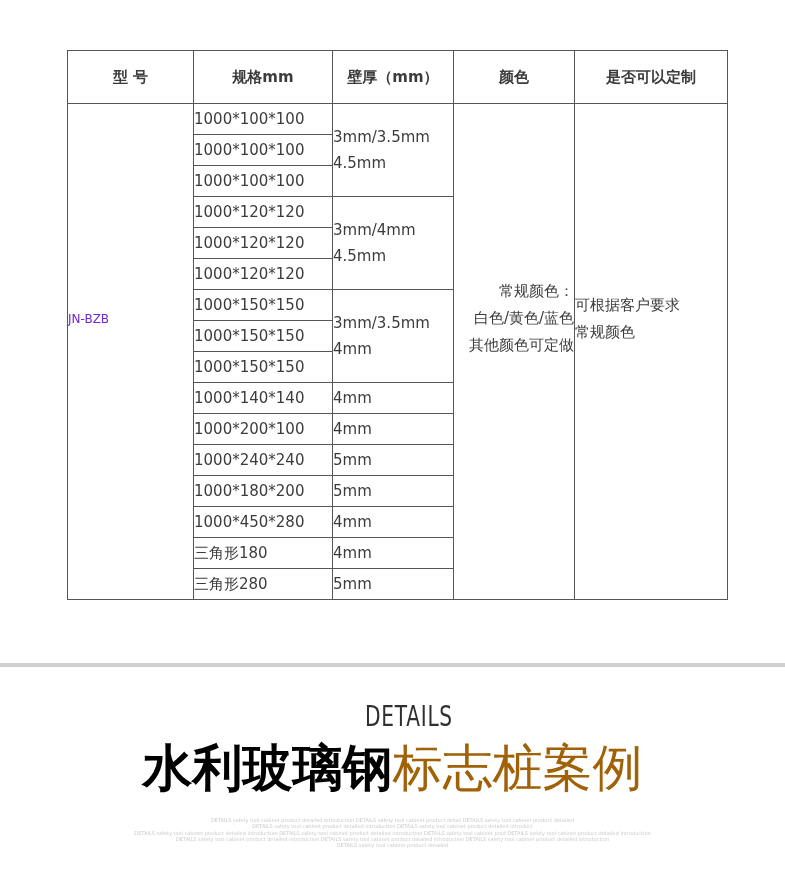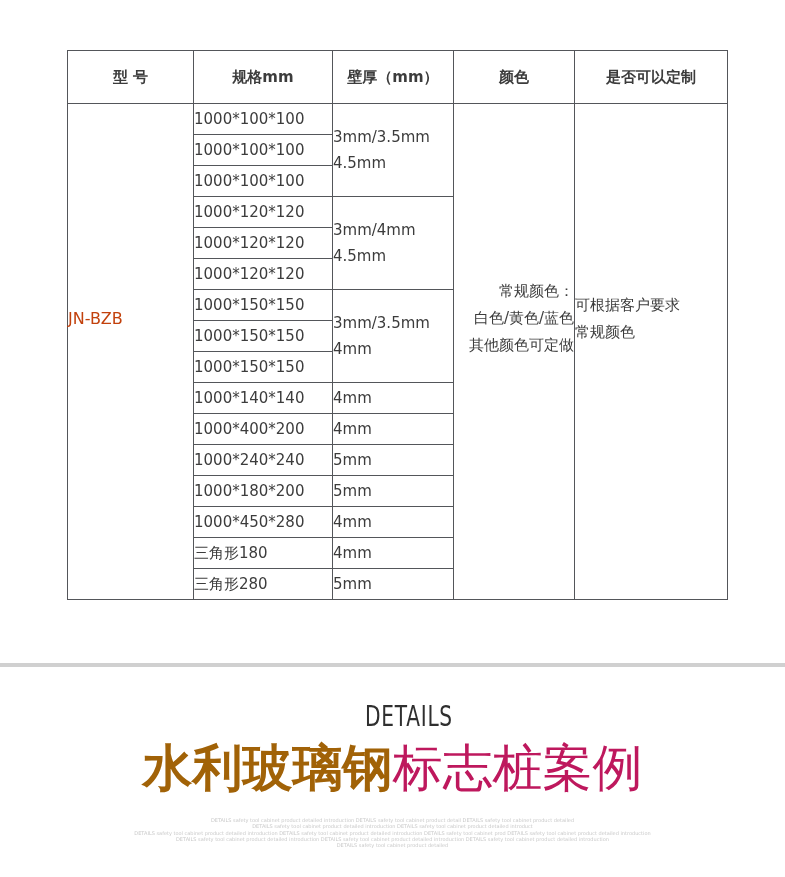--- a/index.html
+++ b/index.html
@@ -13,39 +13,39 @@
     position:absolute; left:67px; top:50px; width:655px;
     border-collapse:collapse; table-layout:fixed;
   }
   .spec-table th, .spec-table td {
     border:1px solid #54565a; color:#3c3c3c; font-size:15px;
     vertical-align:middle; padding:0;
     background:#ffffff;
   }
   .spec-table th { height:52px; font-weight:600; }
   .spec-table tbody td { height:30px; font-weight:400; }
-  td.model-cell { font-weight:700; font-size:16px; color:#c2410c; }
+  td.model-cell { font-weight:700; font-size:12px; color:#6d28d9; }
   td.thickness-cell.multi { text-align:left; }
   td.thickness-cell.multi div { line-height:26px; }
   td.color-cell { text-align:right; padding-left:9px; }
   td.color-cell div { line-height:27px; }
   td.custom-cell div { line-height:27px; }
   .merged-inner { position:relative; top:-33px; }
 
   
   .divider { position:absolute; left:0; top:663px; width:785px; height:4px; background:#d0d0d0; }
   .details-title-wrap { position:absolute; left:16px; top:700px; width:785px; text-align:center; }
   .details-title {
     display:inline-block; font-size:28px; color:#2f2f2f; font-weight:400;
     transform:scaleX(0.72); transform-origin:center; letter-spacing:1px;
   }
   .headline { position:absolute; left:0; top:738px; width:785px; text-align:center;
     font-size:50px; line-height:60px; white-space:nowrap; }
-  .headline .red { color:#a16207; font-weight:600; }
-  .headline .dark { color:#be185d; font-weight:300; }
+  .headline .red { color:#000000; font-weight:600; }
+  .headline .dark { color:#a16207; font-weight:300; }
   .wm { position:absolute; left:0; width:785px; text-align:center;
     color:#c9c9c9; font-size:5px; line-height:6px; }
   .wm-1 { top:817px; }
   .wm-2 { top:830px; }
 </style>
 </head>
 <body>
 
 <div class="page">
 
@@ -115,21 +115,21 @@
         <tr>
           <td class="spec-cell">1000*150*150</td>
         </tr>
         <tr>
           <td class="spec-cell">1000*140*140</td>
           <td class="thickness-cell" rowspan="1">
             <div>4mm</div>
           </td>
         </tr>
         <tr>
-          <td class="spec-cell">1000*400*200</td>
+          <td class="spec-cell">1000*200*100</td>
           <td class="thickness-cell" rowspan="1">
             <div>4mm</div>
           </td>
         </tr>
         <tr>
           <td class="spec-cell">1000*240*240</td>
           <td class="thickness-cell" rowspan="1">
             <div>5mm</div>
           </td>
         </tr>

